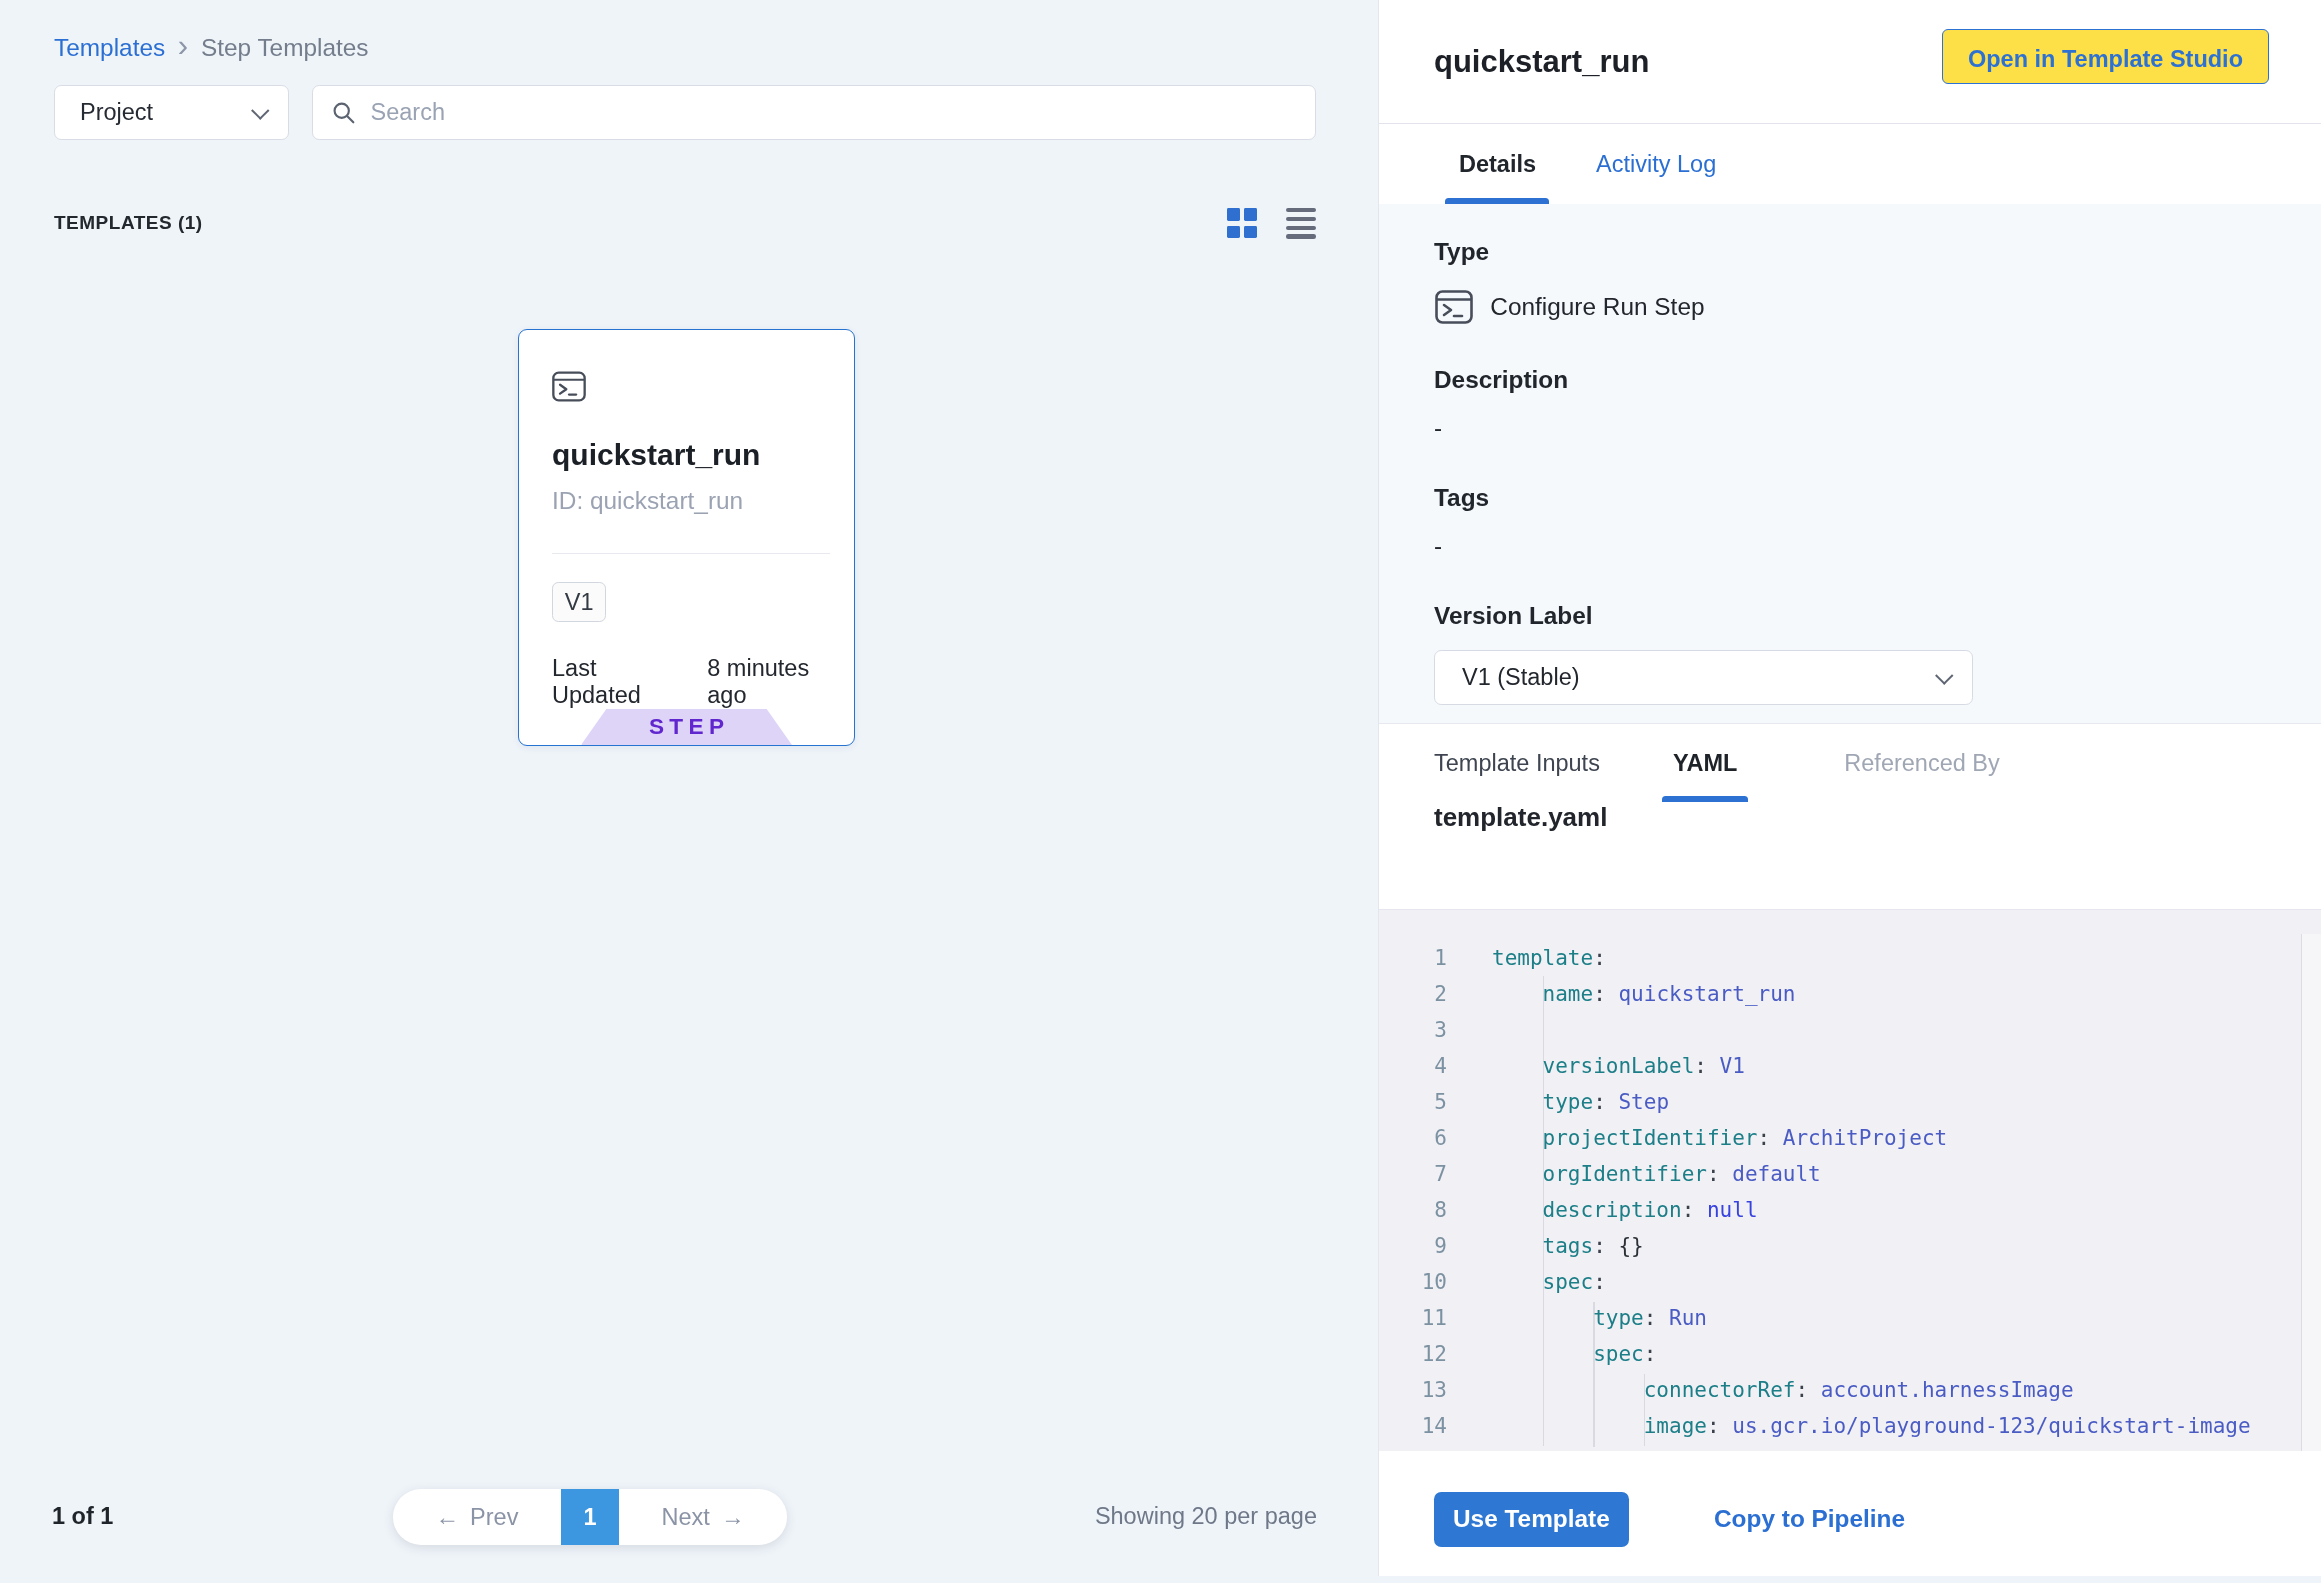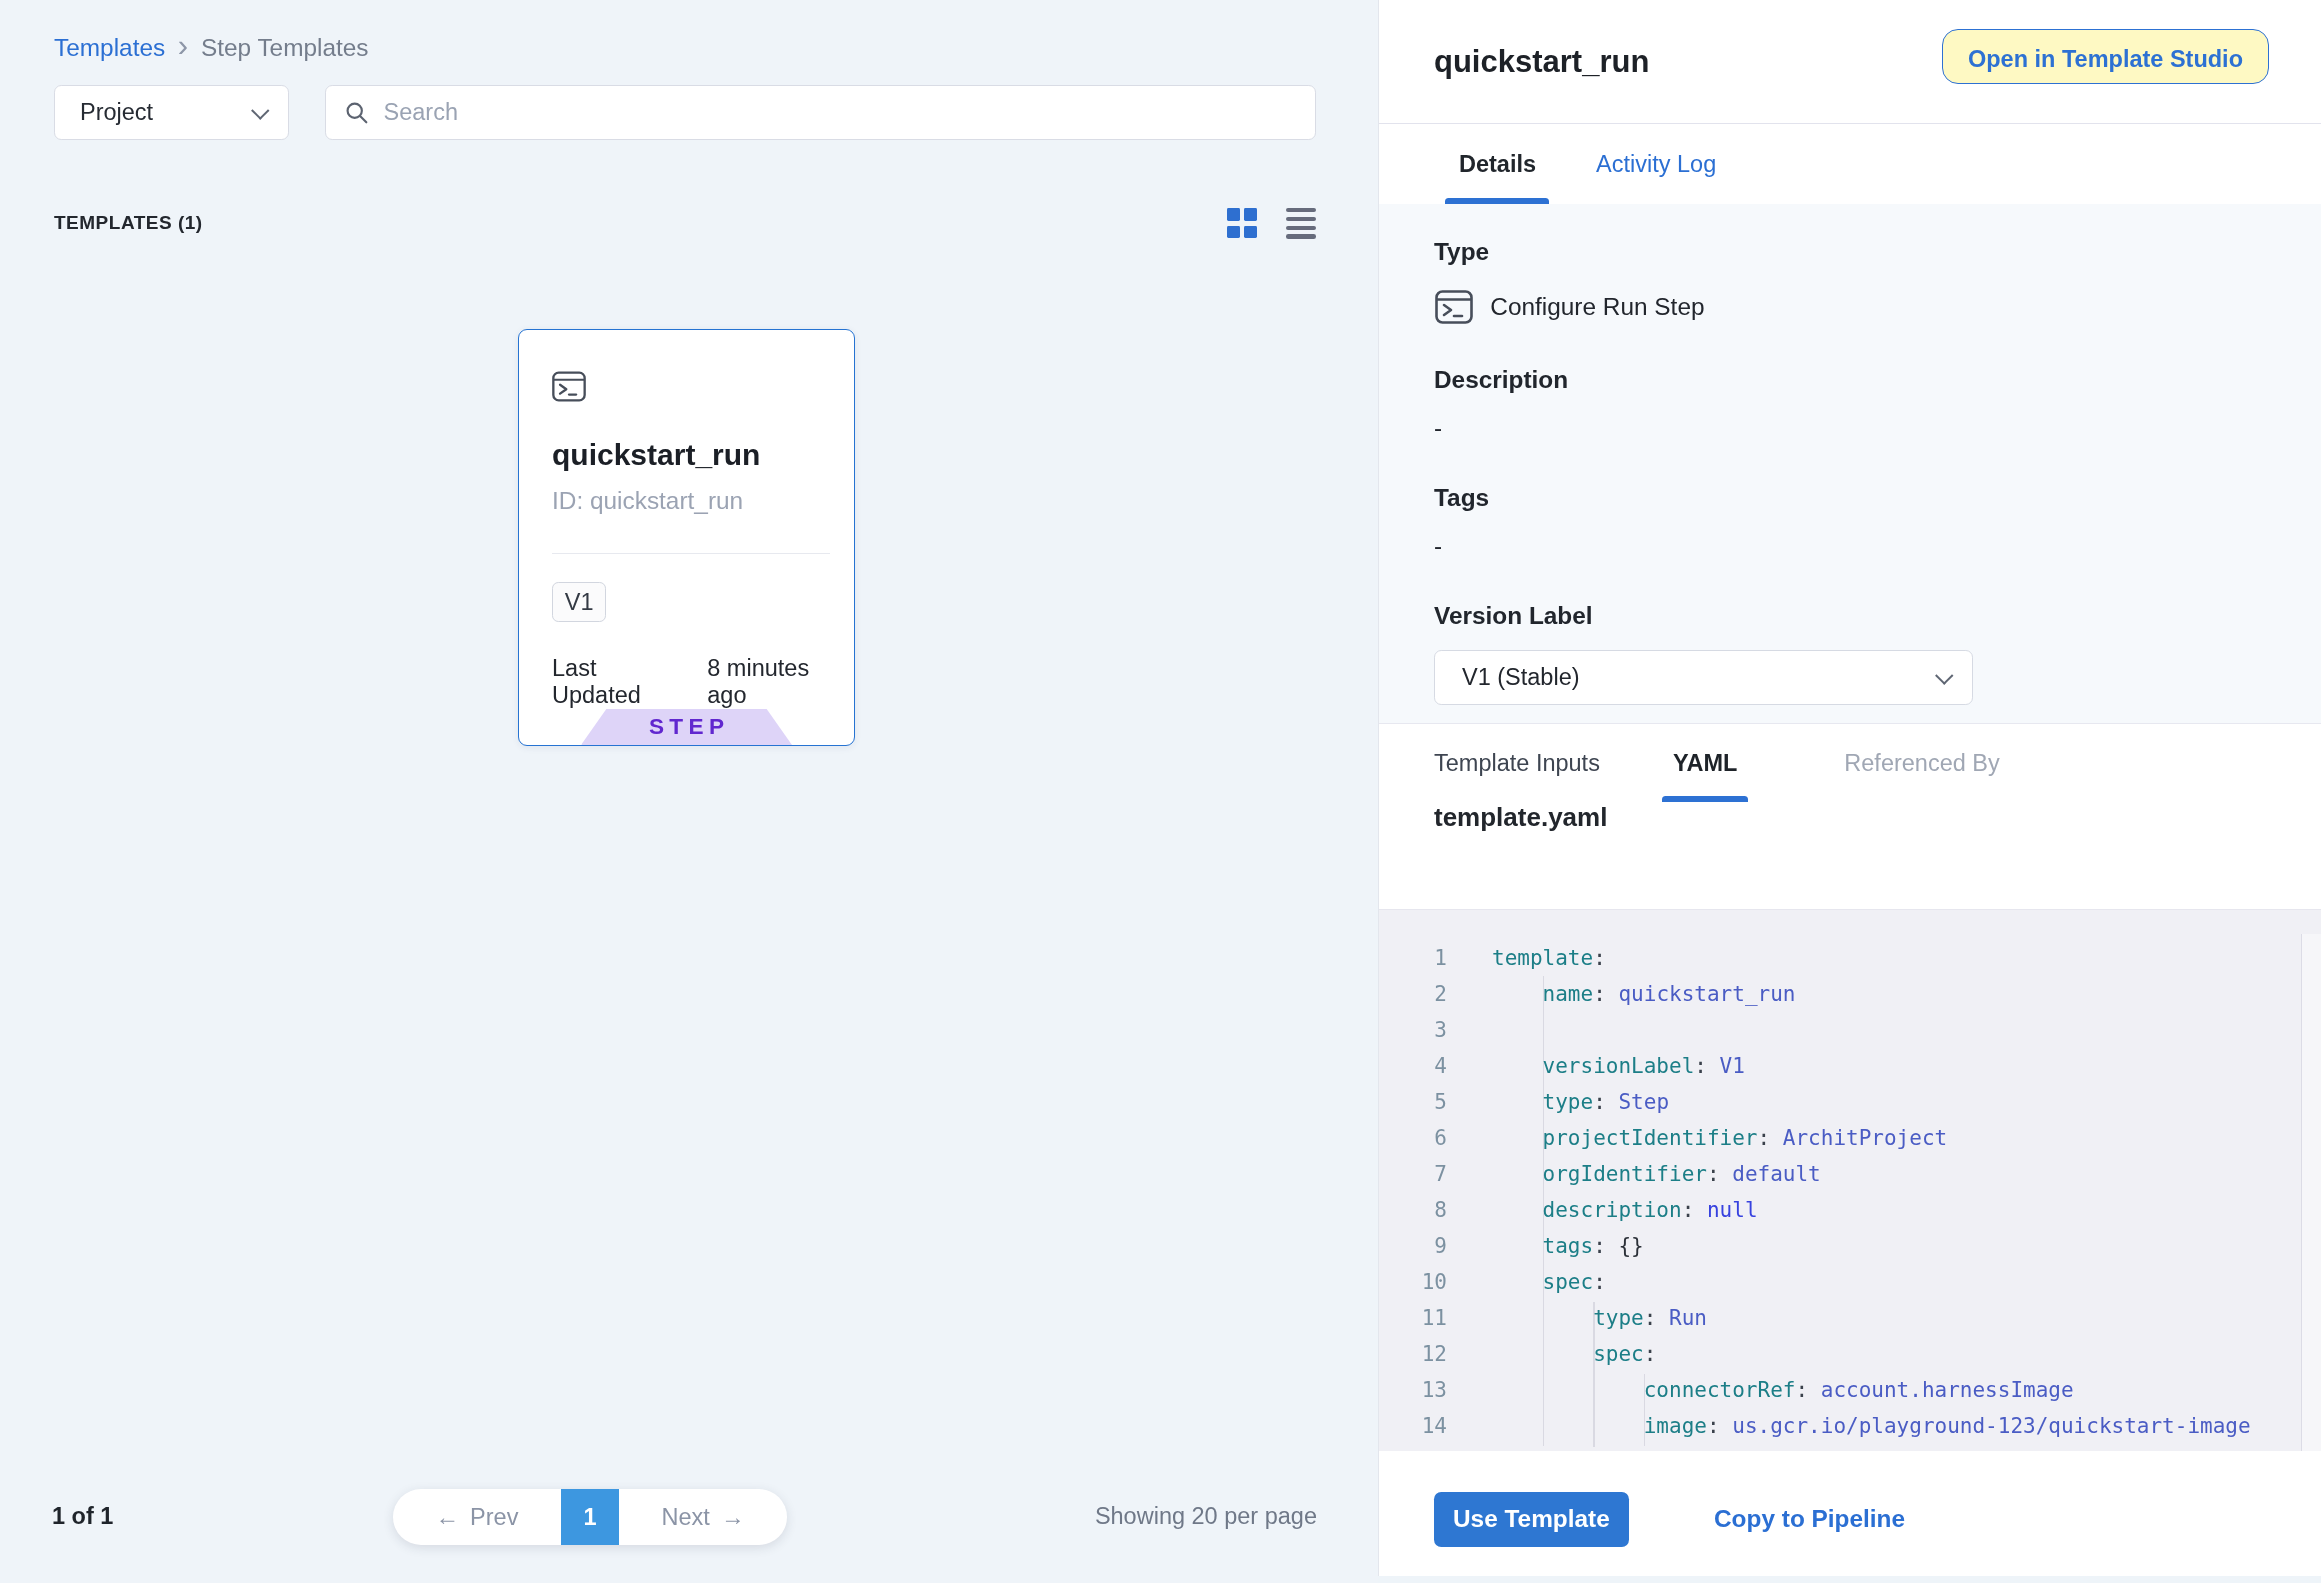--- a/index.html
+++ b/index.html
@@ -7,21 +7,21 @@
               font-family:"Liberation Sans", sans-serif; color:#22262d; }
 
   
   .left-panel { position:absolute; left:0; top:0; width:1378px; height:1583px; background:#eff4f9; }
 
   .breadcrumb { position:absolute; left:54px; top:34px; font-size:24.4px; display:flex; align-items:center; gap:12.7px; }
   .crumb-link { color:#2b6fd3; text-decoration:none; cursor:pointer; }
   .crumb-sep  { color:#8d96a8; font-size:31px; line-height:24.4px; transform:translateY(-1.8px); }
   .crumb-current { color:#747d8c; }
 
-  .filters-row { position:absolute; left:54px; top:85px; width:1262px; display:flex; gap:36px; }
+  .filters-row { position:absolute; left:54px; top:85px; width:1262px; display:flex; gap:23px; }
   .scope-select { width:235px; height:55px; background:#fff; border:0.9px solid #d9dce5; border-radius:7.2px;
                   display:flex; align-items:center; justify-content:space-between; padding:0 23.5px 0 25px; cursor:pointer; }
   .scope-select span.label { font-size:23.5px; color:#262b33; }
   .chev { width:12.7px; height:12.7px; border-right:2.3px solid #5f6673; border-bottom:2.3px solid #5f6673;
           transform:rotate(45deg) translateY(-2.7px); }
   .search-box { flex:1; height:55px; background:#fff; border:0.9px solid #d9dce5; border-radius:7.2px;
                 display:flex; align-items:center; padding:0 18px; gap:14.5px; }
   .search-box input { border:none; outline:none; flex:1; font-size:23.5px; font-family:inherit; color:#262b33; background:transparent; }
   .search-box input::placeholder { color:#9aa3b3; }
 
@@ -58,22 +58,22 @@
   .pager .pg-current { width:58px; background:#3d97e0; color:#fff; font-size:23.5px; font-weight:600;
                        display:flex; align-items:center; justify-content:center; }
   .per-page { position:absolute; right:61px; top:1503px; font-size:23.5px; color:#6f7888; }
 
   
   .right-panel { position:absolute; left:1378px; top:0; width:944px; height:1576px; background:#fff;
                  border-left:0.9px solid #e3e6ed; }
   .panel-header { position:absolute; left:0; top:0; width:100%; height:124px; border-bottom:0.9px solid #e2e3ed;
                   display:flex; align-items:center; }
   .panel-title { position:absolute; left:55px; font-size:31px; font-weight:700; color:#1d2127; }
-  .open-studio-btn { position:absolute; right:53px; top:29px; height:55px; padding:16px 25px; background:#fef9c3;
-                     border:1.8px solid #2d71d3; border-radius:16px; color:#2d71d3; font-size:23.5px; font-weight:700;
+  .open-studio-btn { position:absolute; right:53px; top:29px; height:55px; padding:16px 25px; background:#fde047;
+                     border:1.8px solid #2d71d3; border-radius:6px; color:#2d71d3; font-size:23.5px; font-weight:700;
                      font-family:inherit; cursor:pointer; }
 
   .tab-bar { position:absolute; left:0; top:125px; width:100%; height:79px; display:flex; align-items:center;
              gap:60px; padding-left:80px; }
   .tab { position:relative; height:100%; display:flex; align-items:center; font-size:23.5px; cursor:pointer; }
   .tab.active { color:#21262c; font-weight:600; }
   .tab.active::after { content:""; position:absolute; left:-14.5px; right:-12.7px; bottom:0; height:6.3px;
                        background:#2d71d3; border-radius:3.6px 3.6px 0 0; }
   .tab.link { color:#2b6fd3; }
 

